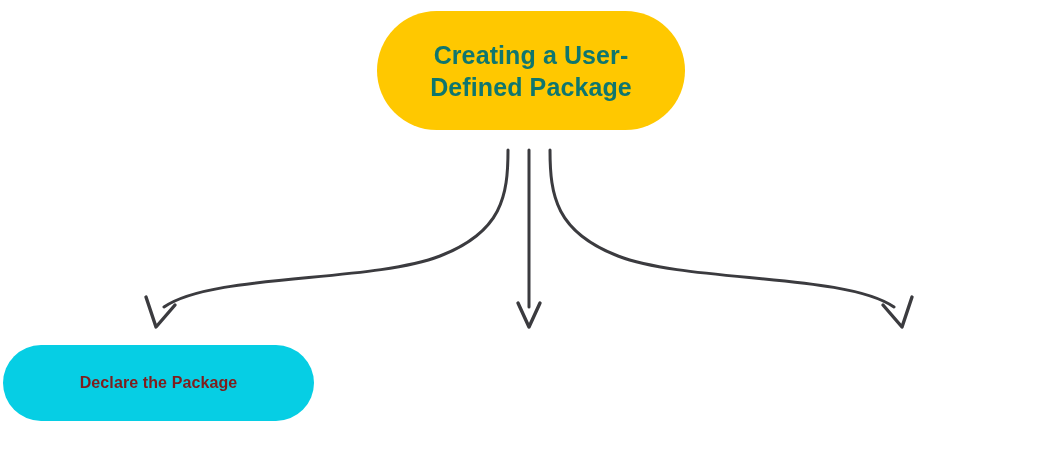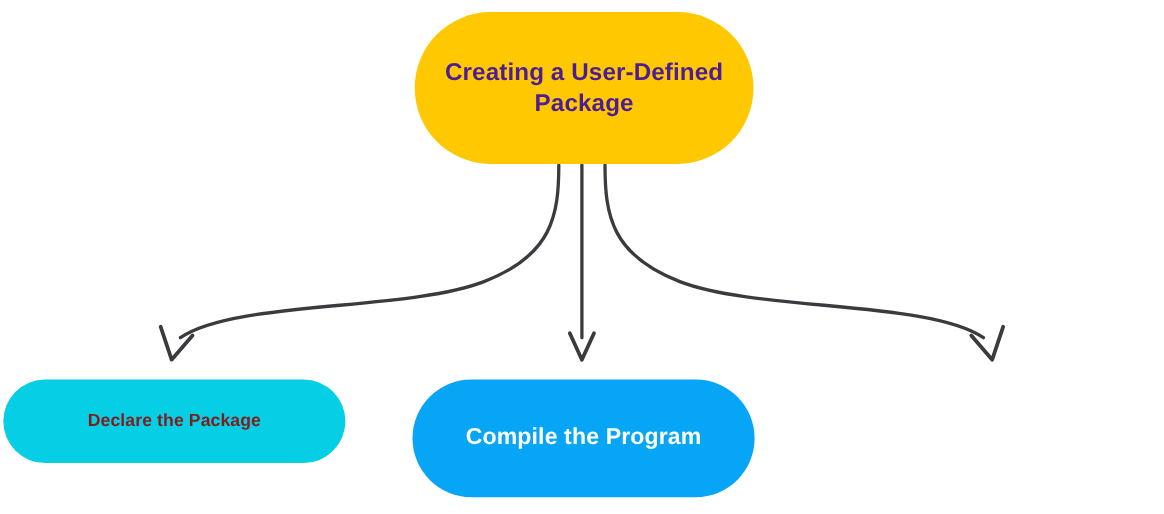--- a/index.html
+++ b/index.html
@@ -39,24 +39,24 @@
     padding: 4px 22px;
   }
   .node-label {
     display: block;
     width: 100%;
   }
   #node-root {
     left: 377px;
     top: 11px;
     width: 308px;
-    height: 138px;
+    height: 119px;
     background: #FFC800;
-    color: #4c1d95;
-    font-size: 22px;
+    color: #0f766e;
+    font-size: 25px;
   }
   #node-declare {
     left: 3px;
     top: 345px;
     width: 311px;
     height: 76px;
     background: #06CEE4;
     color: #7f1d1d;
     font-size: 16px;
   }
@@ -97,18 +97,15 @@
   </svg>
 
   <div class="node" id="node-root">
     <span class="node-label">Creating a User-Defined Package</span>
   </div>
 
   <div class="node" id="node-declare">
     <span class="node-label">Declare the Package</span>
   </div>
 
-  <div class="node" id="node-compile">
-    <span class="node-label">Compile the Program</span>
-  </div>
 
 
 </div>
 
 </body></html>

